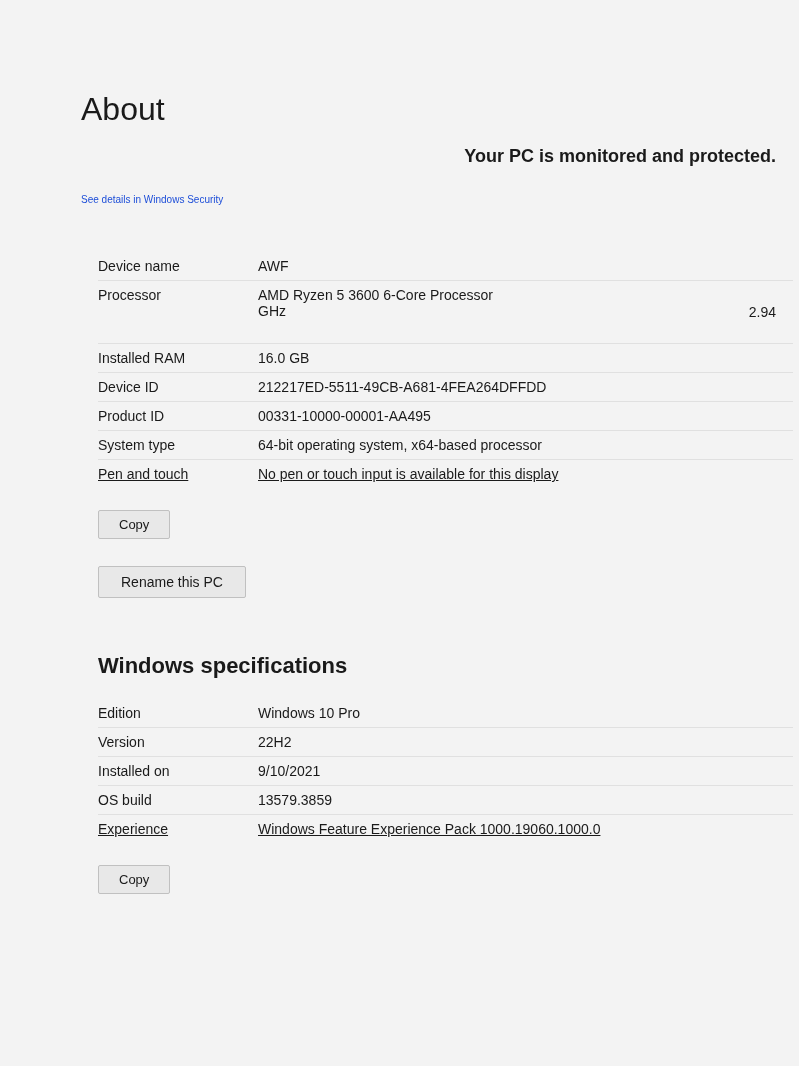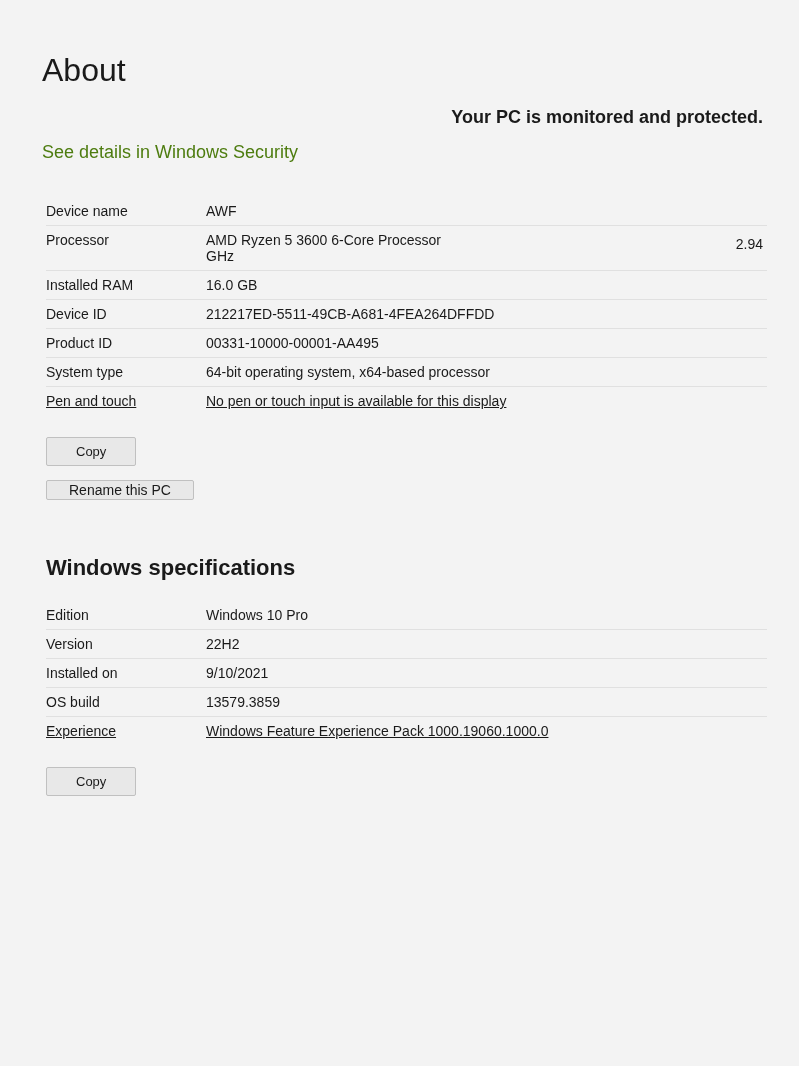--- a/index.html
+++ b/index.html
@@ -1,16 +1,16 @@
 <!DOCTYPE html>
 <html><head>
   <meta charset="utf-8">
   <style>
     * {
-      margin: 4px;
+      margin: 17px;
       padding: 0;
       box-sizing: border-box;
     }
 
     body {
       width: 799px;
       min-height: 1066px;
       background-color: #f3f3f3;
       font-family: 'Segoe UI', Arial, sans-serif;
       color: #1a1a1a;
@@ -26,22 +26,22 @@
 
     .protection-status {
       font-size: 18px;
       font-weight: 600;
       margin-bottom: 10px;
       color: #1a1a1a;
       text-align: right;
     }
 
     .security-link {
-      color: #4d7c0f;
-      font-size: 18px;
+      color: #1d4ed8;
+      font-size: 10px;
       text-decoration: none;
       cursor: pointer;
       display: inline-block;
       margin-bottom: 30px;
     }
 
     .section-title {
       font-size: 22px;
       font-weight: 600;
       margin-bottom: 20px;
@@ -80,34 +80,34 @@
       font-weight: 400;
     }
 
     .processor-speed {
       float: right;
       margin-left: 30px;
     }
 
     .copy-btn {
       display: inline-block;
-      padding: 6px 29px;
+      padding: 6px 20px;
       background-color: #e8e8e8;
       border: 1px solid #c0c0c0;
       border-radius: 2px;
       font-size: 13px;
       cursor: pointer;
       margin-top: 14px;
       margin-bottom: 10px;
       color: #1a1a1a;
     }
 
     .rename-btn {
       display: inline-block;
-      padding: 1px 22px;
+      padding: 7px 22px;
       background-color: #e8e8e8;
       border: 1px solid #c0c0c0;
       border-radius: 2px;
       font-size: 14px;
       cursor: pointer;
       margin-bottom: 30px;
       color: #1a1a1a;
     }
 
     .section-gap {

